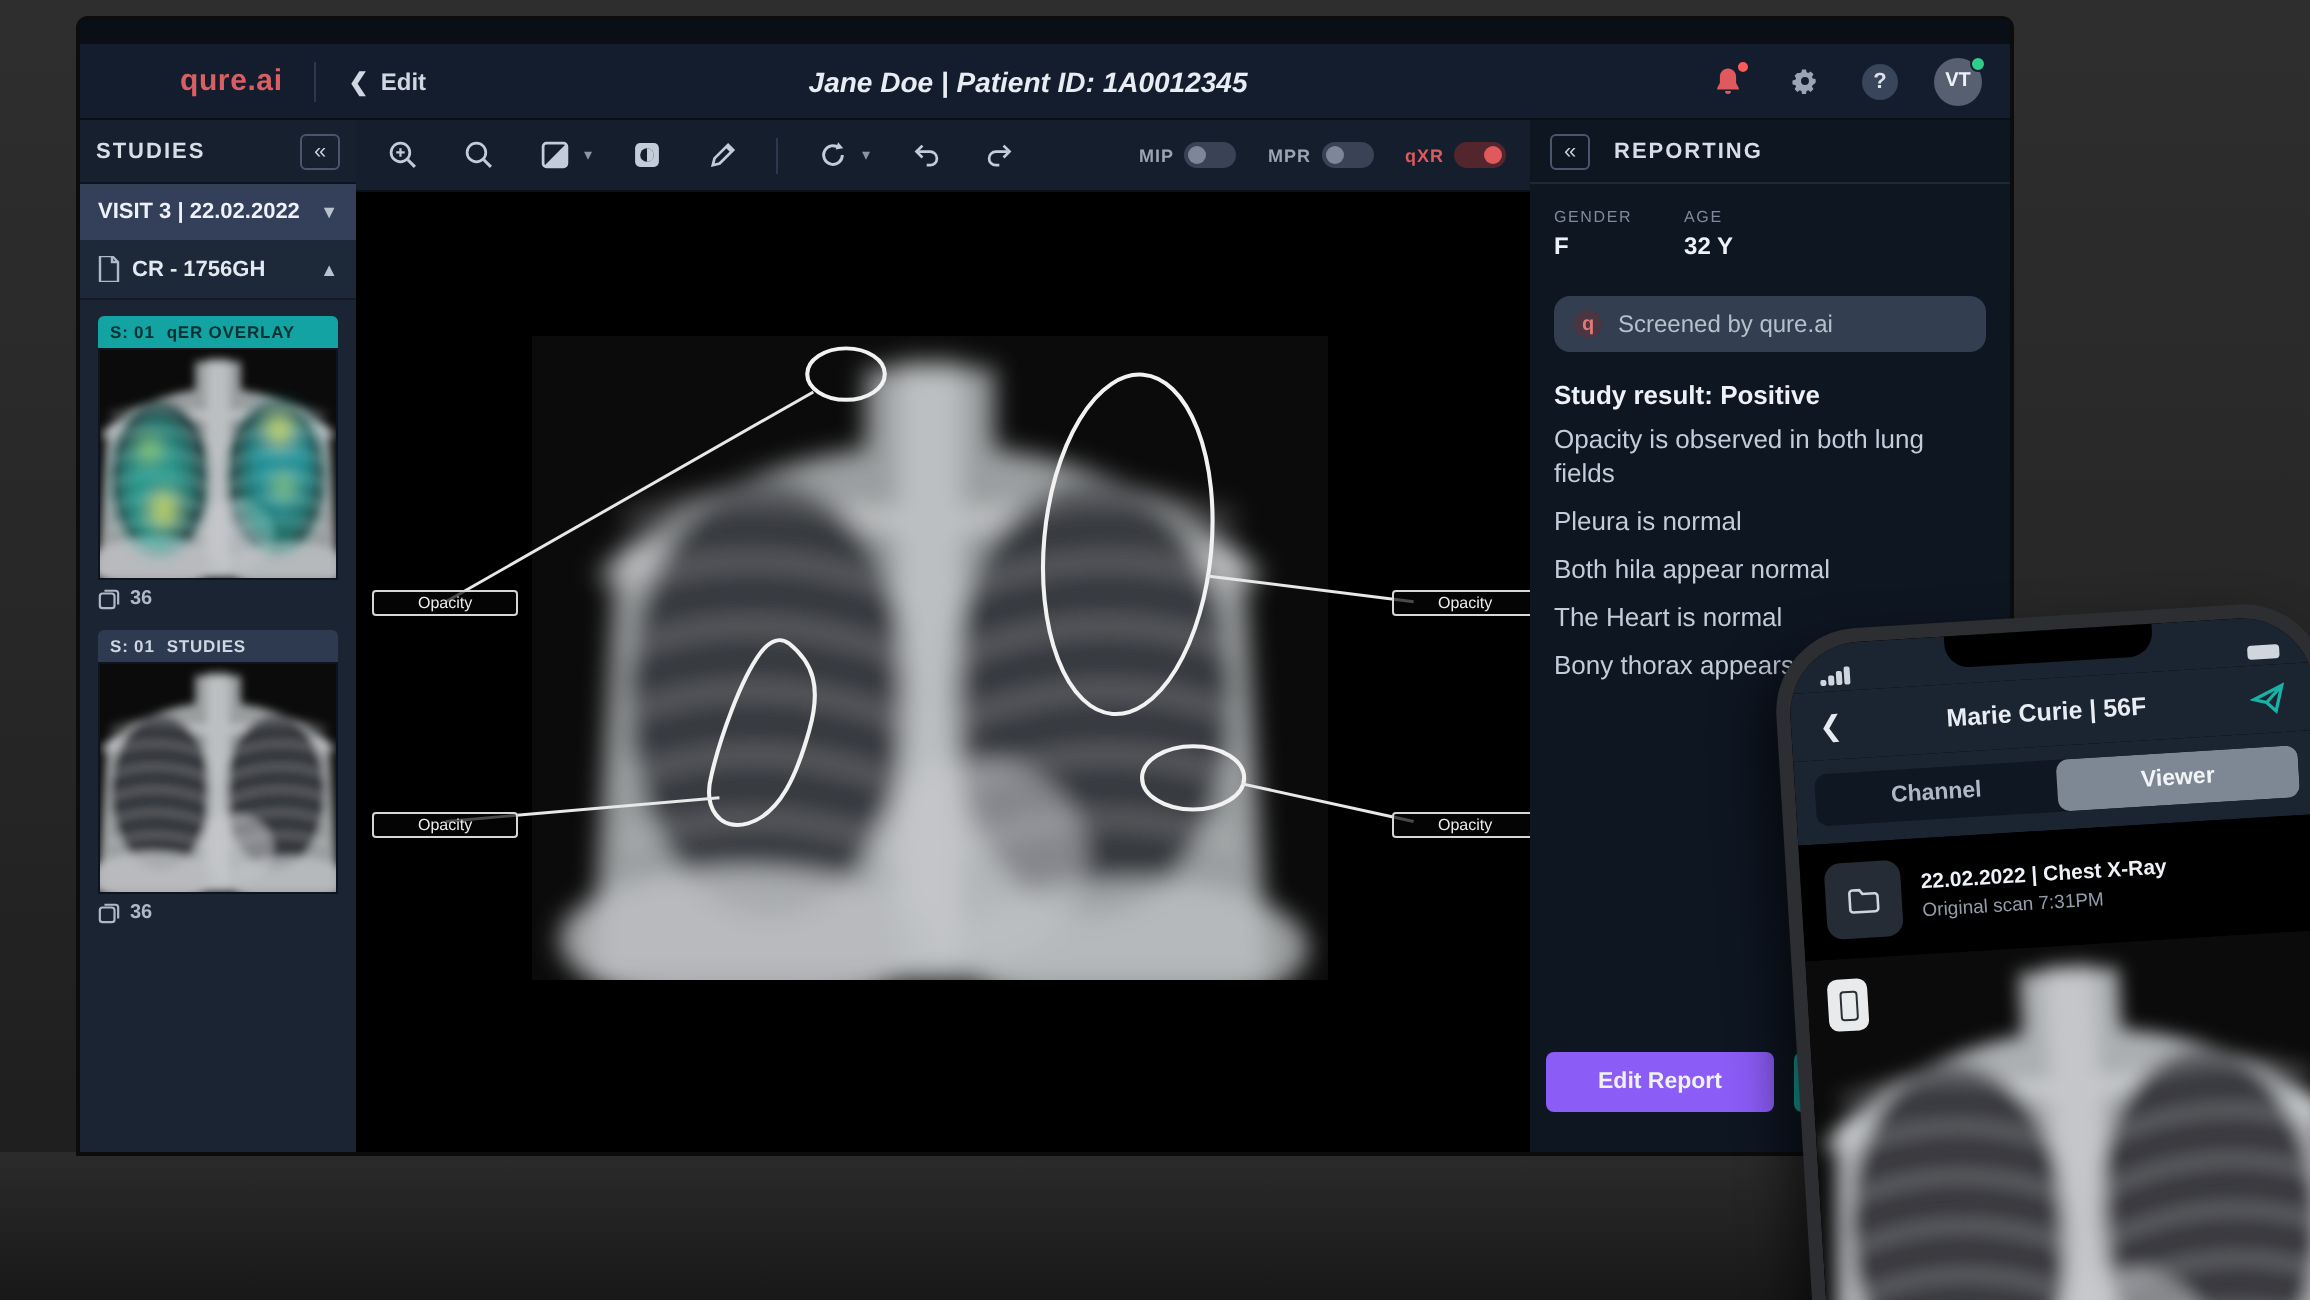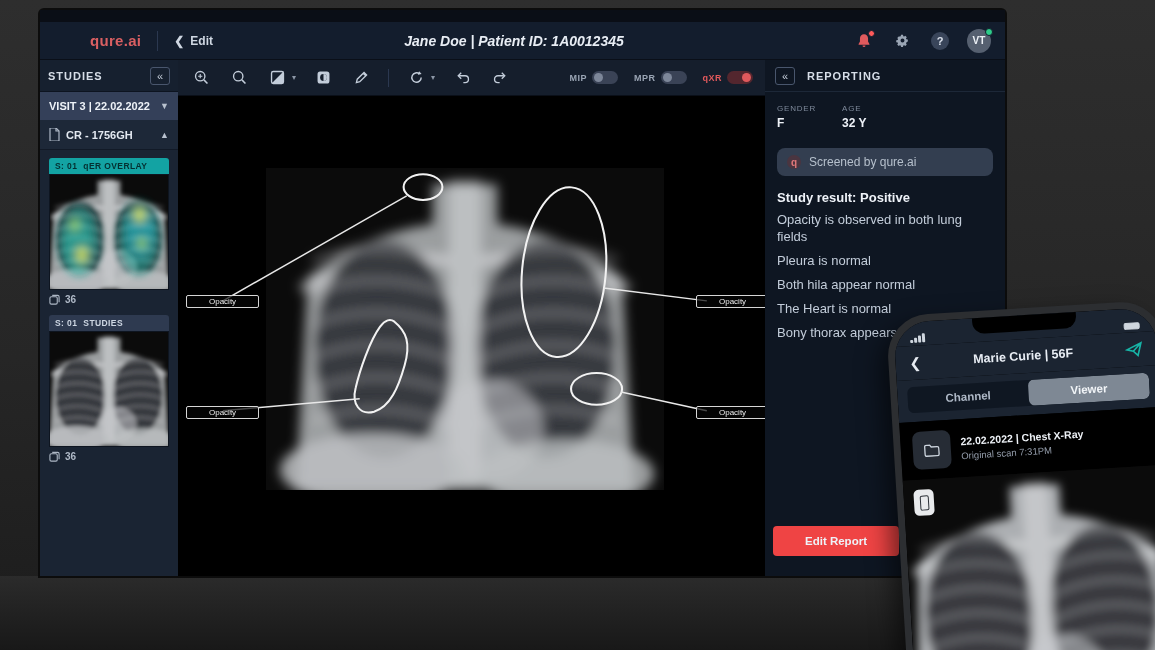--- a/index.html
+++ b/index.html
@@ -89,21 +89,21 @@
   .demo-value { color:#eef2f8; font-size:12px; font-weight:bold; margin-top:3px; }
   .screened-pill { margin:12px 12px 4px 12px; height:28px; background:#333e50; border-radius:8px;
                    display:flex; align-items:center; gap:8px; padding:0 10px; }
   .q-icon { width:14px; height:14px; border-radius:50%; background:#4a3540; color:#e0787a;
             font-size:10px; font-weight:bold; display:flex; align-items:center; justify-content:center; }
   .screened-text { color:#b6c0cc; font-size:12px; }
   .result { color:#eef2f8; font-size:13px; font-weight:bold; padding:10px 12px 2px 12px; }
   .findings { padding:4px 12px; display:flex; flex-direction:column; gap:7px; }
   .finding { color:#c3cdda; font-size:13px; line-height:17px; }
   .rp-actions { position:absolute; bottom:20px; left:8px; display:flex; gap:10px; }
-  .edit-btn { width:126px; height:30px; background:#ef4444; border-radius:4px; color:#eef2f7;
+  .edit-btn { width:114px; height:30px; background:#8b5cf6; border-radius:4px; color:#eef2f7;
               font-size:11.5px; font-weight:bold; display:flex; align-items:center; justify-content:center; cursor:pointer;}
   .confirm-sliver { width:64px; height:30px; background:#17a09a; border-radius:4px; cursor:pointer;}
   
   .phone { position:absolute; left:888px; top:314px; width:276px; height:420px; z-index:50;
            transform:rotate(-3.5deg); transform-origin:40px 40px;
            background:#2c2e31; border-radius:42px; padding:7px; box-shadow:-8px 10px 24px rgba(0,0,0,.55); }
   .phone-screen { width:100%; height:100%; background:#000; border-radius:36px; overflow:hidden;
                   display:flex; flex-direction:column; position:relative; }
   .p-status { height:24px; background:#1b2431; position:relative; display:flex; align-items:flex-end;
               justify-content:space-between; padding:0 16px 3px 16px; }

